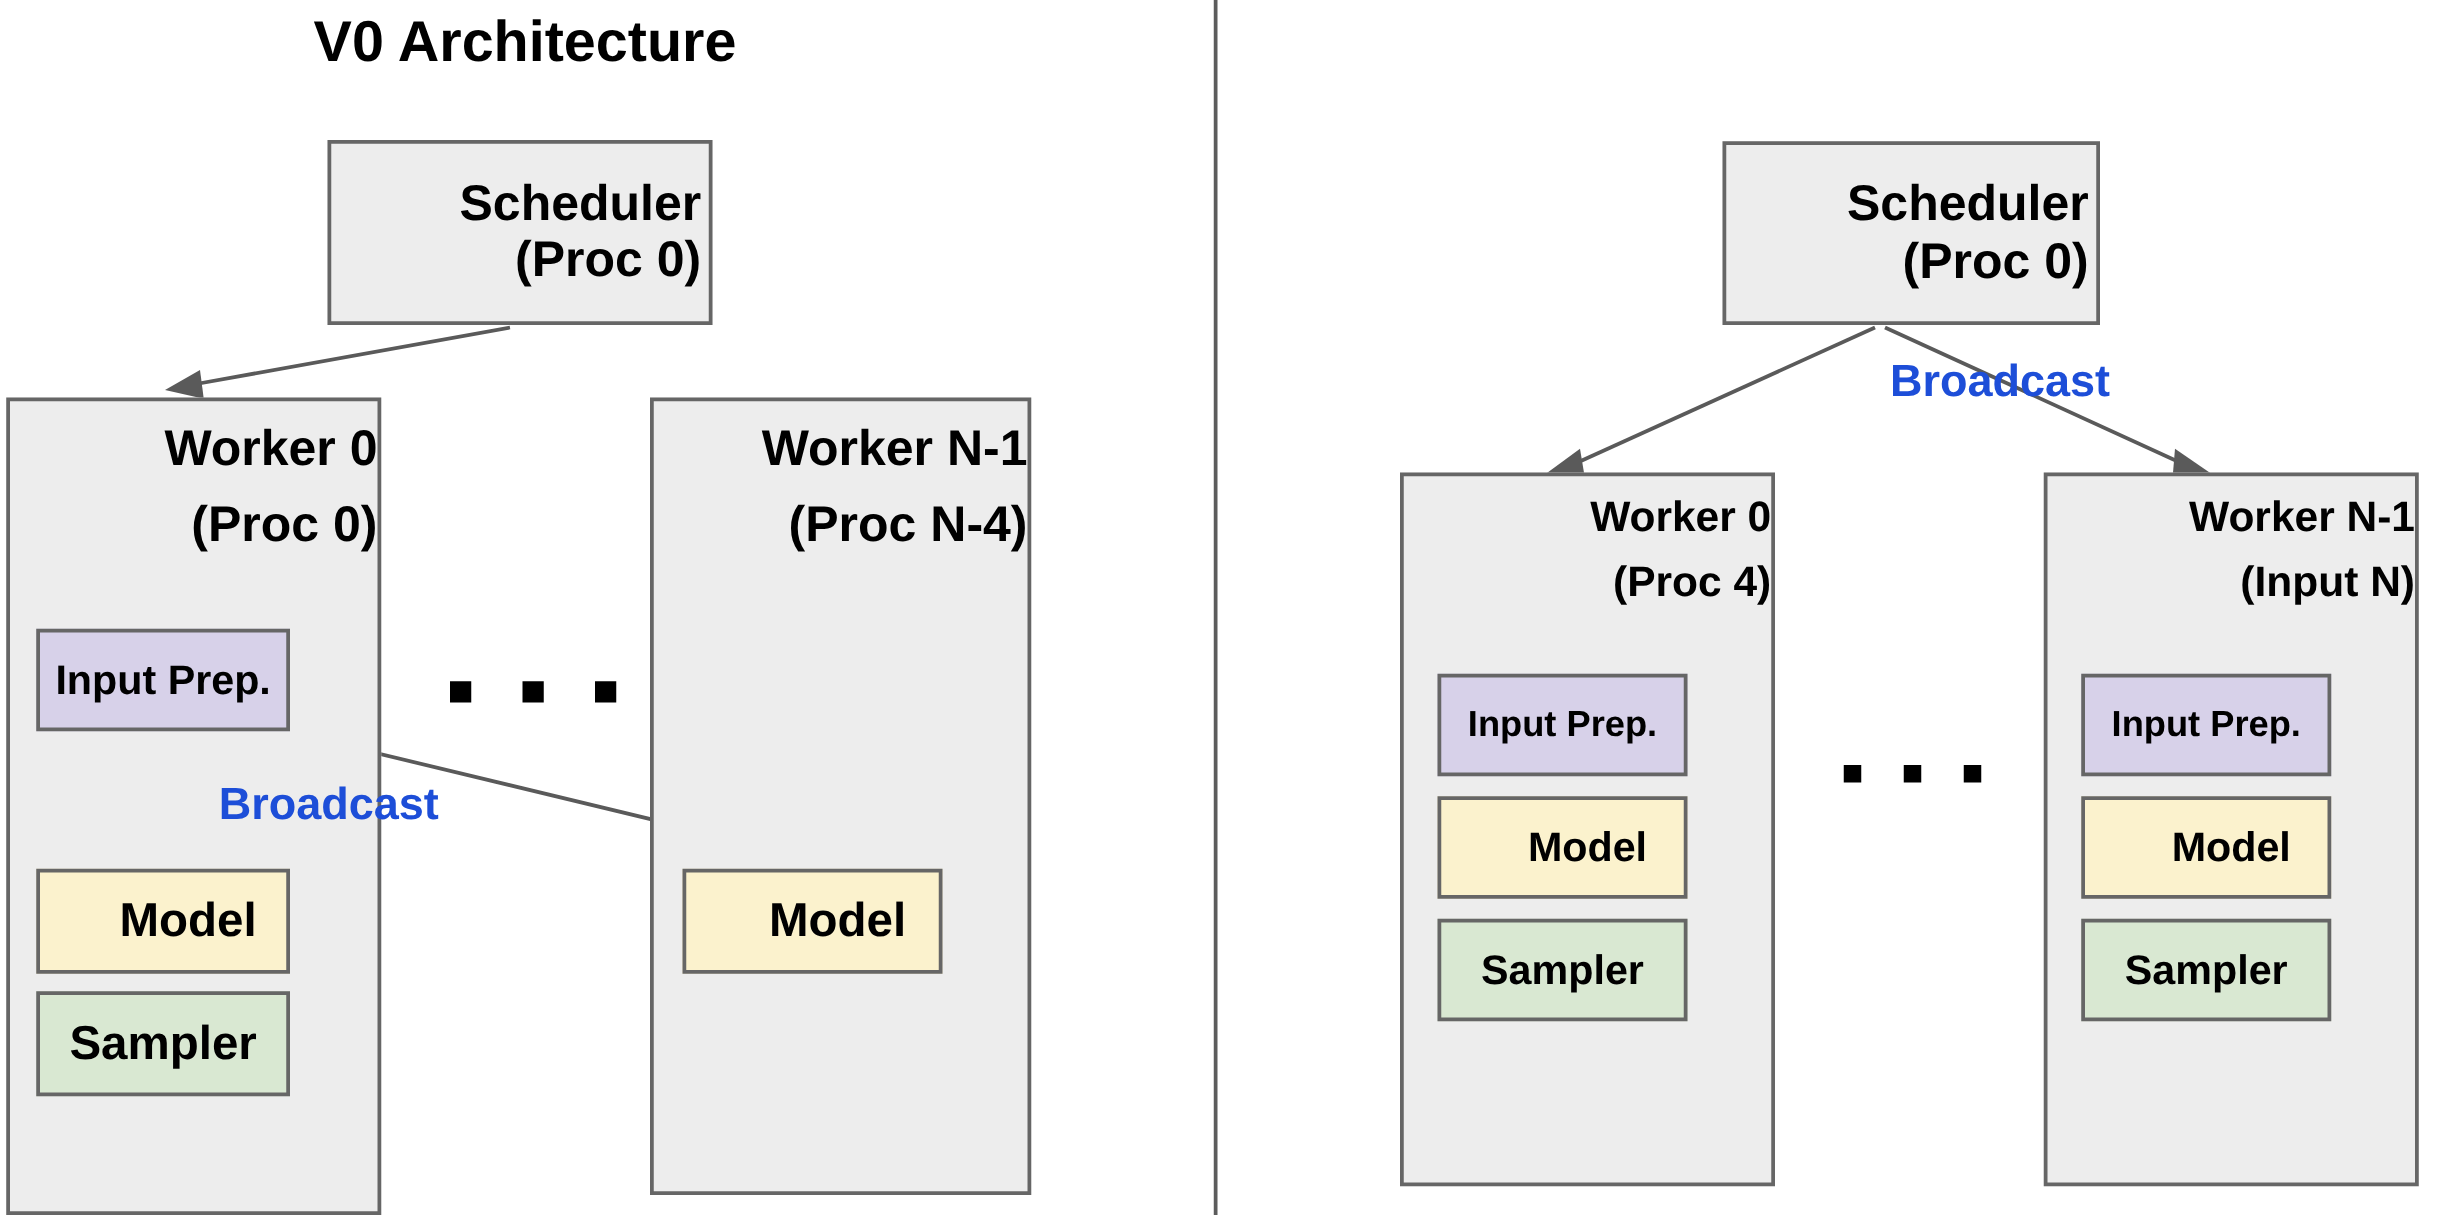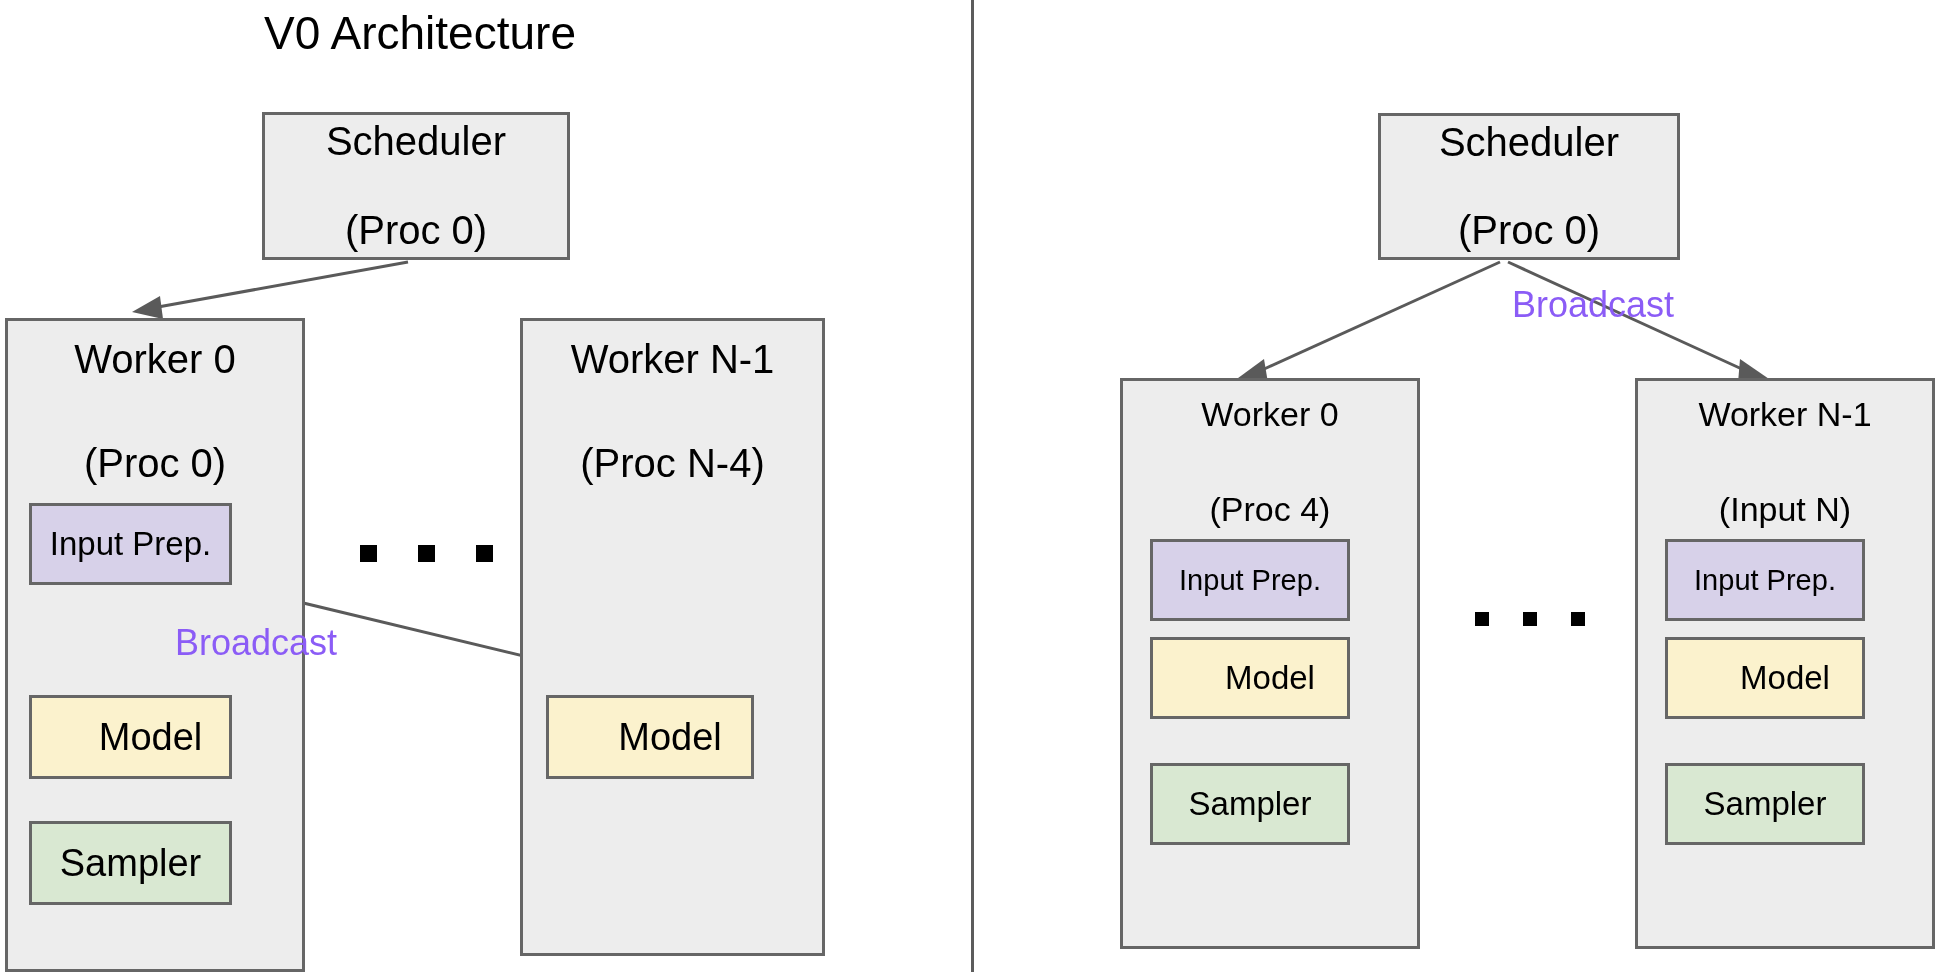--- a/index.html
+++ b/index.html
@@ -13,20 +13,21 @@
     position: relative;
     overflow: hidden;
     font-family: "Liberation Sans", sans-serif;
     color: #000000;
   }
 
   .panel {
     position: absolute;
     top: 0;
     height: 852px;
+    font-weight: bold;
   }
   #panel-v0 { left: 0;    width: 972px; }
   #panel-v1 { left: 972px; width: 982px; }
 
   .vdivider {
     position: absolute;
     left: 971px;
     top: 0;
     width: 3px;
     height: 972px;
@@ -44,22 +45,21 @@
   #title-v0 { left: 120px; top: 8px;  width: 600px; }
 
   
   .box {
     position: absolute;
     box-sizing: border-box;
     border: 3px solid #666666;
     background: #ededed;
     display: flex;
     flex-direction: column;
-    align-items: center;
-    gap: 43px;
+    align-items: flex-end;
   }
   .box-label {
     text-align: center;
     white-space: pre-line;
     line-height: 1.13;
     color: #000;
   }
 
   .scheduler {
     font-size: 40px;
@@ -79,42 +79,42 @@
     box-sizing: border-box;
     border: 3px solid #666666;
     display: flex;
     align-items: center;
     justify-content: center;
     text-align: center;
     color: #000;
   }
   .chip-input   { background: #d7d1e9; }
   .chip-model   { background: #fbf2cd; padding-left: 40px; }
-  .chip-sampler { background: #d9e8d2; margin-top: 28px; }
+  .chip-sampler { background: #d9e8d2; }
 
   
   .dots {
     position: absolute;
     display: flex;
     align-items: center;
   }
   .dots span {
     display: block;
     background: #000;
   }
   .dots-lg span { width: 17px; height: 17px; margin-right: 41px; }
   .dots-lg span:last-child { margin-right: 0; }
   .dots-sm span { width: 14px; height: 14px; margin-right: 34px; }
   .dots-sm span:last-child { margin-right: 0; }
 
   
   .edge-label {
     position: absolute;
     white-space: nowrap;
-    color: #8b5cf6;
+    color: #1d4ed8;
   }
 
   svg.edges {
     position: absolute;
     left: 0; top: 0;
     width: 972px; height: 972px;
     overflow: visible;
     pointer-events: none;
   }
   svg.edges-v1 { width: 982px; }

